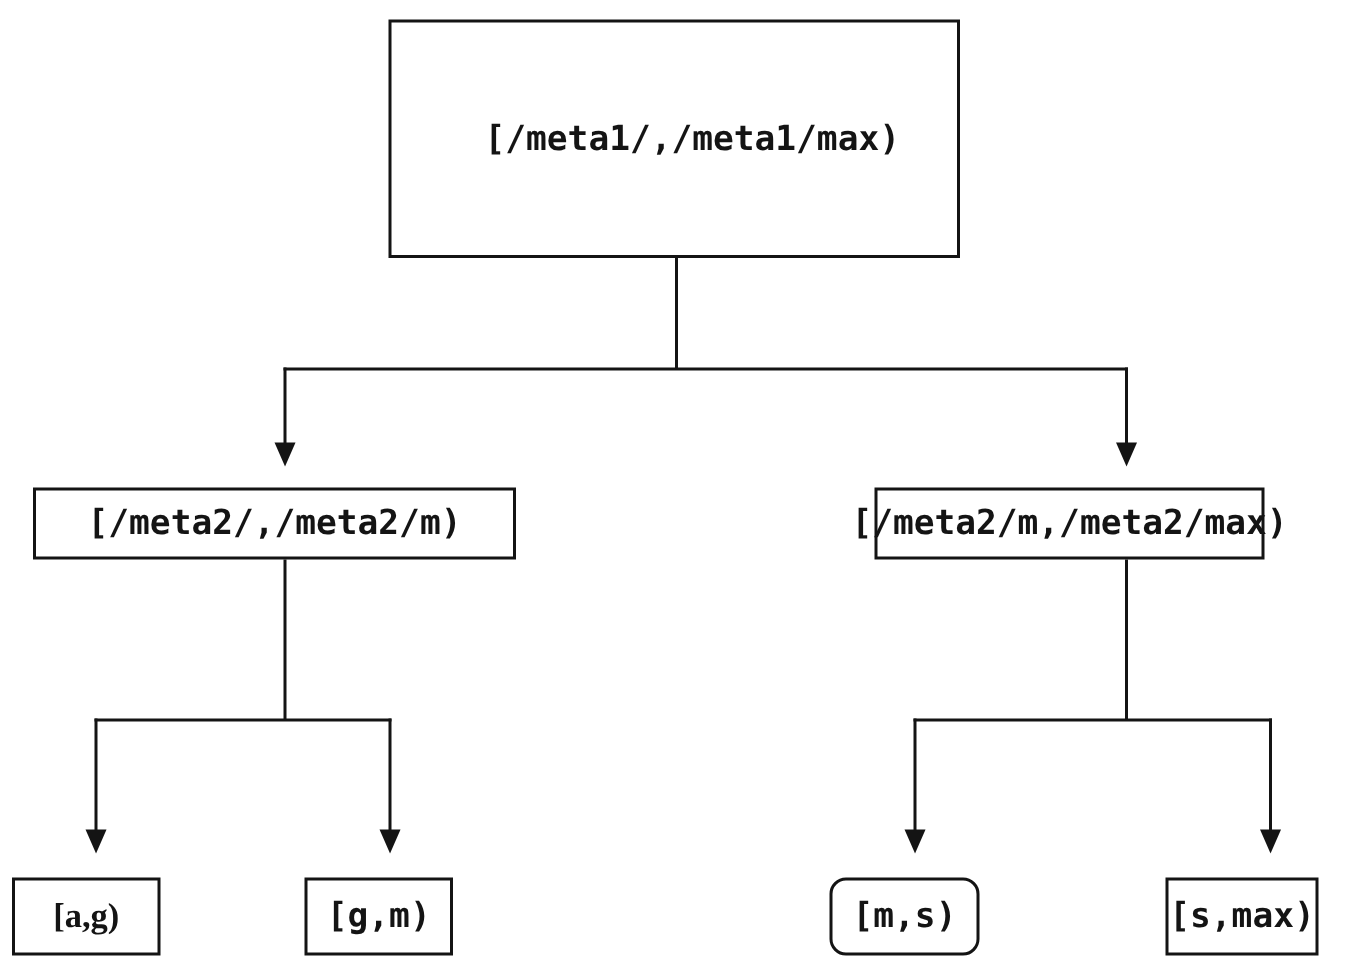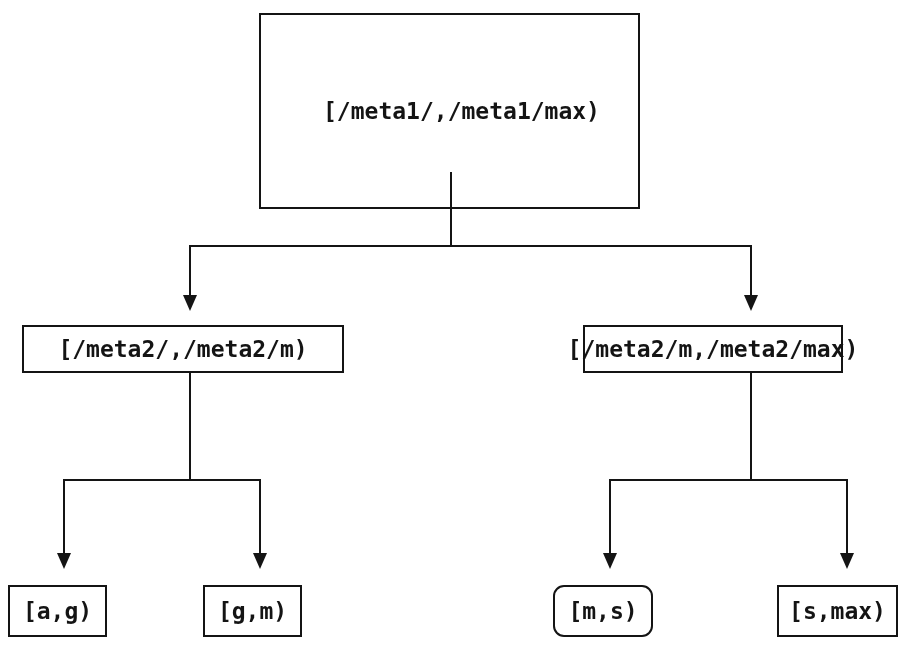--- a/index.html
+++ b/index.html
@@ -35,27 +35,27 @@
   .arrowhead {
     position: absolute;
     width: 0;
     height: 0;
     border-left: 7px solid transparent;
     border-right: 7px solid transparent;
     border-top: 16px solid #141414;
   }
 
   
-  #node-root   { left: 259px; top: 13px;  width: 381px; height: 196px; padding-left: 24px; }
+  #node-root   { left: 259px; top: 13px;  width: 381px; height: 159px; padding-left: 24px; }
   #node-m2l    { left: 22px;  top: 325px; width: 322px; height: 48px; }
   #node-m2r    { left: 583px; top: 325px; width: 260px; height: 48px; }
-  #node-ag     { left: 8px;   top: 585px; width: 99px;  height: 52px; }
+  #node-ag     { left: 8px;   top: 585px; width: 99px;  height: 52px; font-family: Liberation Serif, serif; }
   #node-gm     { left: 203px; top: 585px; width: 99px;  height: 52px; }
   #node-ms     { left: 553px; top: 585px; width: 100px; height: 52px; border-radius: 11px; }
-  #node-smax   { left: 777px; top: 585px; width: 121px; height: 52px; }
+  #node-smax   { left: 777px; top: 585px; width: 102px; height: 52px; }
 
   
   #stem-root   { left: 450px; top: 172px; width: 2px;   height: 74px; }
   #bar-1       { left: 189px; top: 245px; width: 563px; height: 2px; }
   #drop-1l     { left: 189px; top: 245px; width: 2px;   height: 51px; }
   #drop-1r     { left: 750px; top: 245px; width: 2px;   height: 51px; }
   #arrow-1l    { left: 183px; top: 295px; }
   #arrow-1r    { left: 744px; top: 295px; }
 
   

